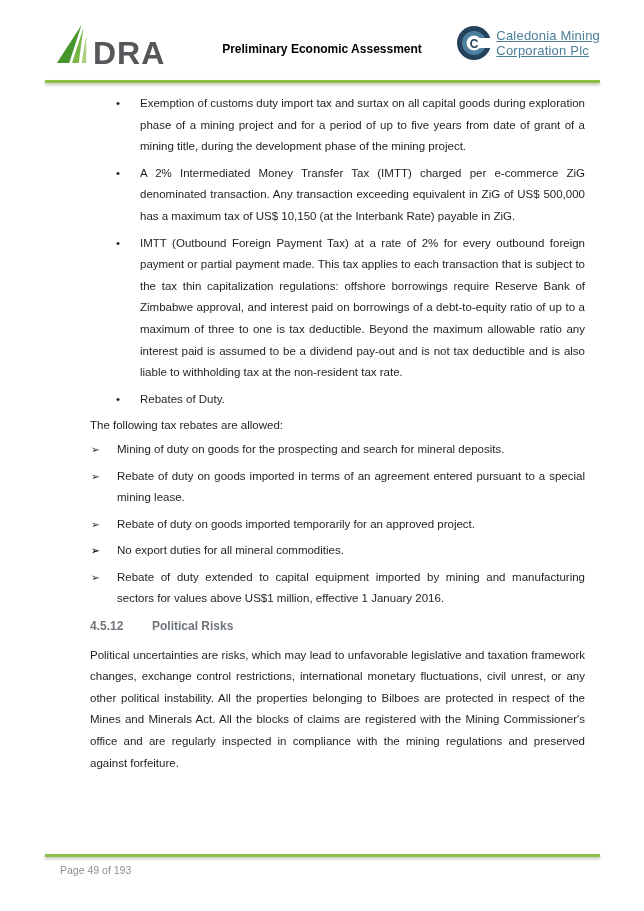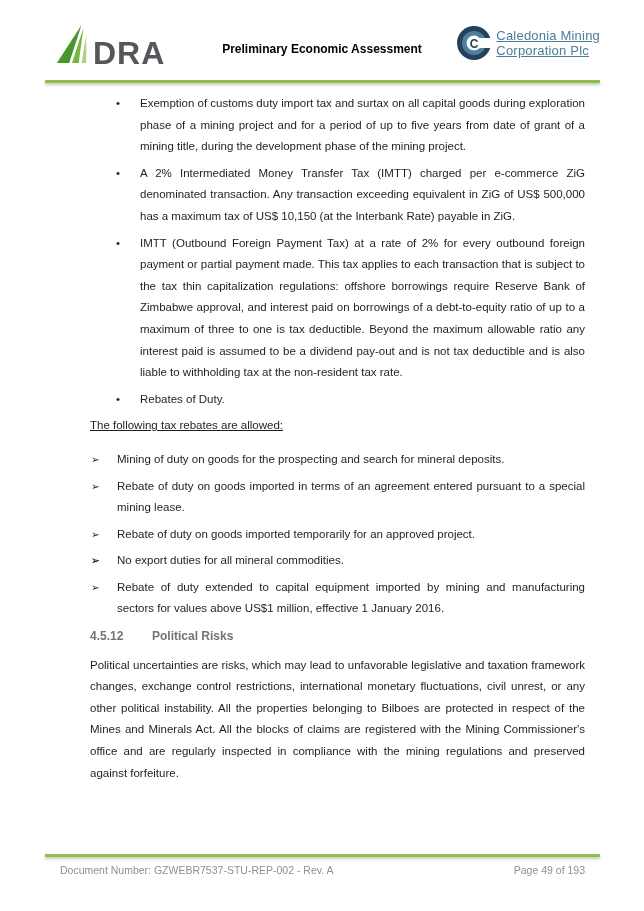--- a/index.html
+++ b/index.html
@@ -36,21 +36,21 @@
 
   
   main{position:absolute;top:93px;left:90px;width:495px;font-size:11.5px;line-height:21.6px;}
   ul{list-style:none;}
   li{position:relative;margin-bottom:5px;}
   .bullets li{padding-left:50px;text-align:justify;}
   .bullets .marker{position:absolute;left:26px;top:0;}
   .arrows li{padding-left:27px;text-align:justify;}
   .arrows .marker{position:absolute;left:1px;top:0;font-family:"DejaVu Sans",sans-serif;font-size:10.5px;}
   li.short, p.intro{text-align:left;}
-  p.intro{margin:2px 0 12px 0;text-decoration:underline;}
+  p.intro{margin:2px 0 2px 0;}
   h2.section{font-size:12px;font-weight:bold;color:var(--heading-gray);margin:6px 0 7px 0;}
   .sec-num{display:inline-block;width:62px;}
   p.para{text-align:justify;}
 
   
   footer{position:absolute;top:854px;left:45px;width:555px;}
   .footer-row{display:flex;justify-content:space-between;padding:0 15px;margin-top:7px;
     font-size:10.5px;color:var(--footer-gray);}
 </style>
 </head>
@@ -140,18 +140,17 @@
       <span class="sec-num">4.5.12</span><span>Political Risks</span>
     </h2>
 
     <p class="para">Political uncertainties are risks, which may lead to unfavorable legislative and taxation framework changes, exchange control restrictions, international monetary fluctuations, civil unrest, or any other political instability. All the properties belonging to Bilboes are protected in respect of the Mines and Minerals Act. All the blocks of claims are registered with the Mining Commissioner's office and are regularly inspected in compliance with the mining regulations and preserved against forfeiture.</p>
 
   </main>
 
   <footer>
     <div class="rule"></div>
     <div class="footer-row">
-      <span>Document Number: GZWEBR7537-STU-REP-002 - Rev. A</span>
       <span>Page 49 of 193</span>
     </div>
   </footer>
 
 </div>
 
 </body></html>

